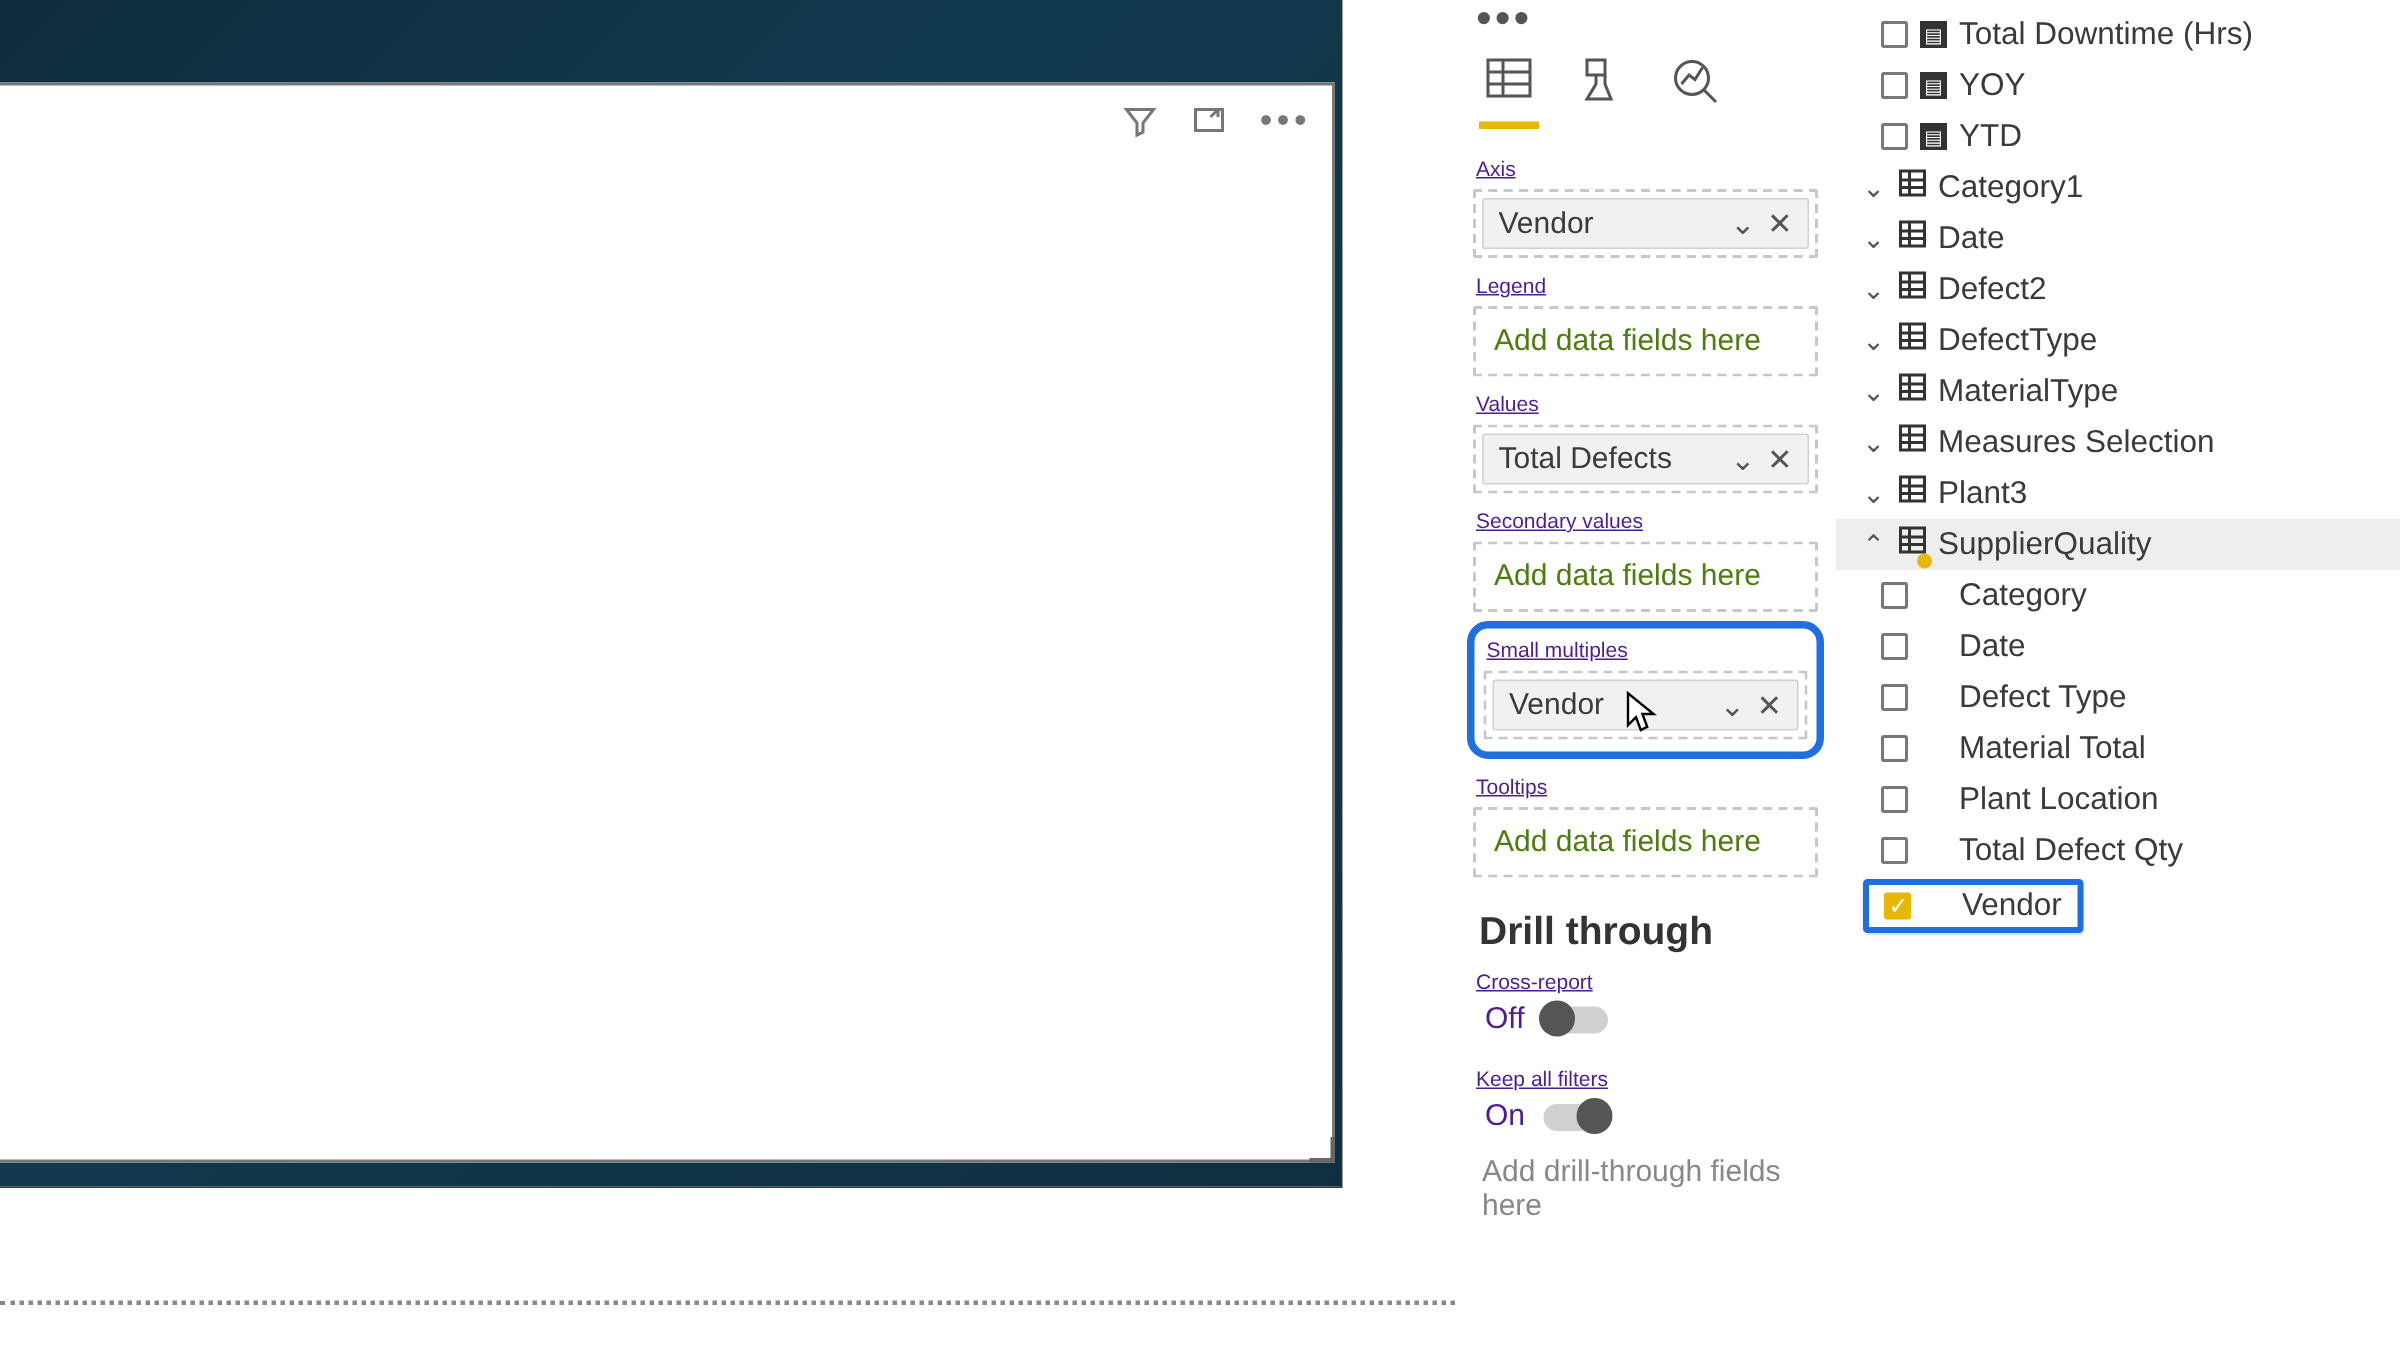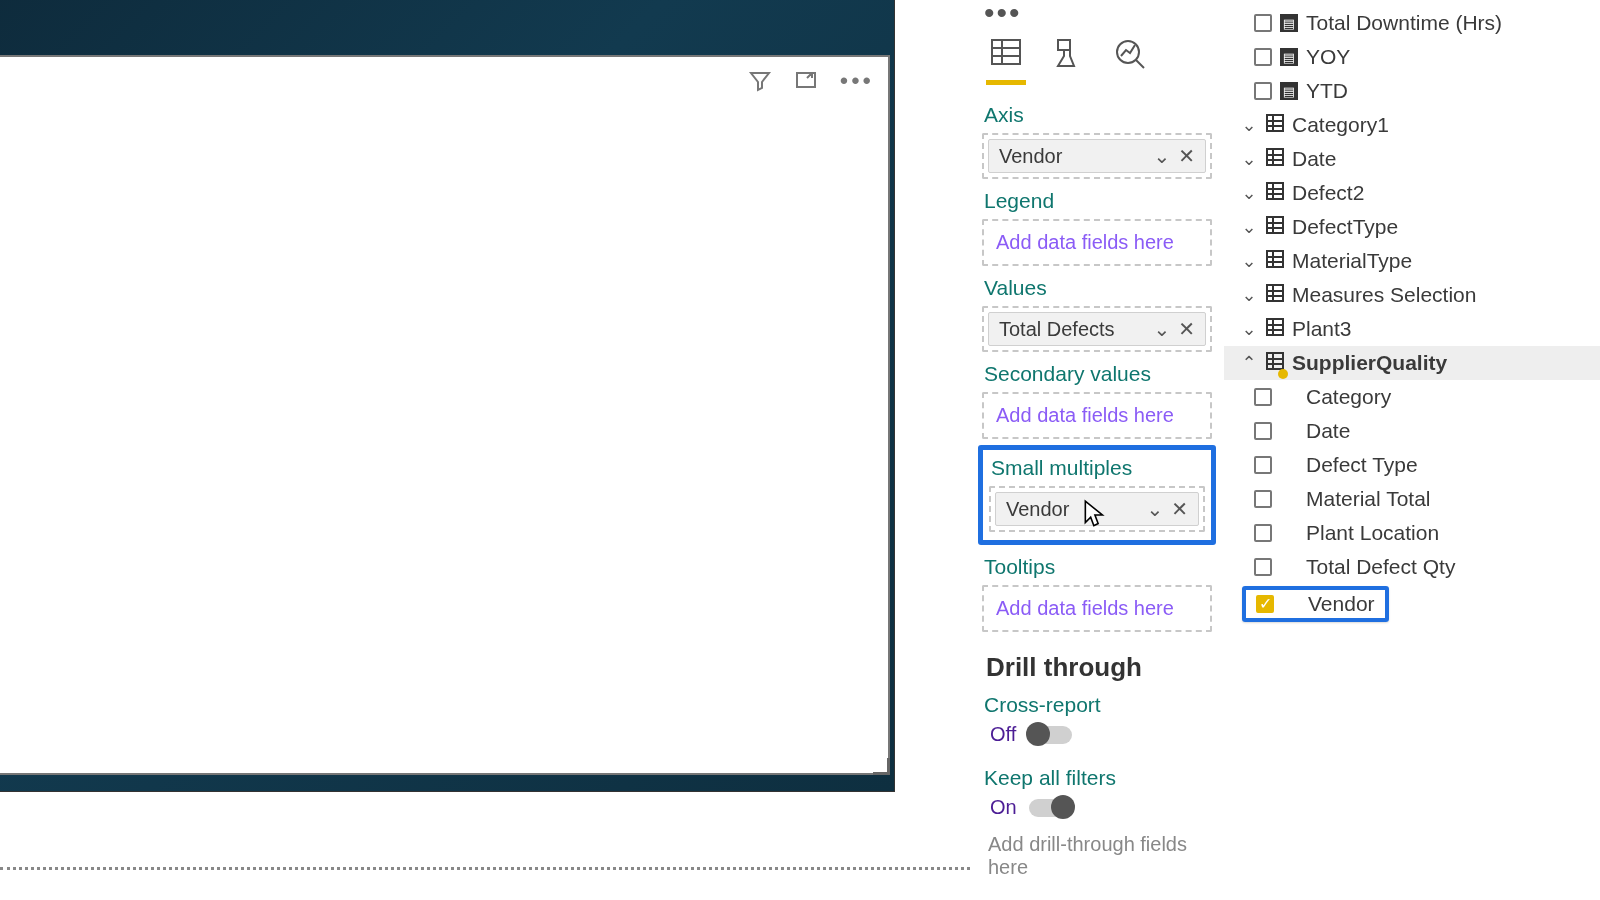--- a/index.html
+++ b/index.html
@@ -23,34 +23,34 @@
   .vis-icons span { font-size: 26px; line-height: 1; }
 
   
   .viz-col { width: 254px; border-right: 0; padding-top: 6px; }
   .viz-col .ellipsis { padding: 0 14px; color: #555; font-size: 30px; line-height: 14px; height: 22px; letter-spacing: 2px; }
   .tabs { display: flex; gap: 30px; padding: 10px 14px 0 20px; }
   .tab-icon { font-size: 30px; color: #555; position: relative; padding-bottom: 10px; }
   .tab-icon.active::after { content: ""; position: absolute; left: -4px; right: -4px; bottom: 0; height: 5px; background: #e6b800; }
 
   .well-area { padding: 8px 12px 0 12px; }
-  .well-label { color: #0f766e; font-size: 21px; margin: 10px 2px 6px 2px; }
+  .well-label { color: #4c1d95; font-size: 14px; margin: 10px 2px 6px 2px; text-decoration: underline; }
   .dropzone {
     border: 2px dashed #c7c7c7; border-radius: 2px; padding: 4px;
     min-height: 40px; margin-bottom: 6px;
   }
   .chip {
     background: #f1f1f1; border: 1px solid #d0d0d0; border-radius: 2px;
     display: flex; align-items: center; height: 34px; padding: 0 6px 0 10px;
     color: #3a3a3a; font-size: 20px;
   }
   .chip .spacer { flex: 1; }
   .chip .caret, .chip .xbtn { color: #555; font-size: 20px; padding: 0 4px; cursor: pointer; }
-  .placeholder { color: #8b5cf6; font-size: 20px; padding: 6px 8px; }
-  .highlight-box { border: 5px solid #1f6fe0; border-radius: 3px; padding: 4px 6px 8px 6px; margin: 6px -4px; }
+  .placeholder { color: #4d7c0f; font-size: 20px; padding: 6px 8px; }
+  .highlight-box { border: 5px solid #1f6fe0; border-radius: 14px; padding: 4px 6px 8px 6px; margin: 6px -4px; }
   .cursor-img { position: absolute; width: 28px; height: 32px; pointer-events: none; }
   .drill-heading { font-weight: 600; color: #333; font-size: 26px; margin: 20px 2px 8px 4px; }
   .toggle-row { display: flex; align-items: center; gap: 12px; padding: 4px 6px 4px 8px; color: #4c1d95; font-size: 20px; }
   .toggle {
     position: relative; width: 44px; height: 18px; border-radius: 10px; background: #d0d0d0;
   }
   .toggle .knob {
     position: absolute; top: -4px; width: 24px; height: 24px; border-radius: 50%; background: #555;
   }
   .toggle.off .knob { left: -2px; }
@@ -63,21 +63,21 @@
   .field-row.child { padding-left: 30px; }
   .field-row.table { font-weight: 400; }
   .field-row .caret-ic { width: 18px; color: #555; font-size: 18px; text-align: center; }
   .field-row .tbl-ic { color: #333; }
   .field-row .cb { width: 18px; height: 18px; border: 2px solid #777; border-radius: 2px; background: #fff; flex-shrink: 0; }
   .field-row .cb.checked { background: #e6b800; border-color: #e6b800; position: relative; }
   .field-row .cb.checked::after { content: "✓"; position: absolute; top: -3px; left: 1px; font-size: 16px; color: #fff; }
   .field-row .sigma-box { width: 18px; height: 18px; border: 2px solid #333; background: #333; color: #fff; font-size: 13px; display: flex; align-items: center; justify-content: center; flex-shrink: 0; }
   .field-row.highlight { border: 4px solid #1f6fe0; border-radius: 3px; padding: 2px 10px 2px 10px; margin: 2px 0 2px 18px; width: fit-content; box-shadow: 0 1px 2px rgba(0,0,0,0.15); }
   .expanded-row { background: #eee; }
-  .expanded-row .name { font-weight: 700; }
+  .expanded-row .name { font-weight: 400; }
   .table-mark { position: relative; }
   .table-mark::after { content: ""; position: absolute; right: -4px; bottom: -4px; width: 10px; height: 10px; background: #e6b800; border-radius: 50%; }
   svg { overflow: visible; }
 </style>
 </head>
 <body>
 
 <div class="root">
 
   <div class="canvas-col">

